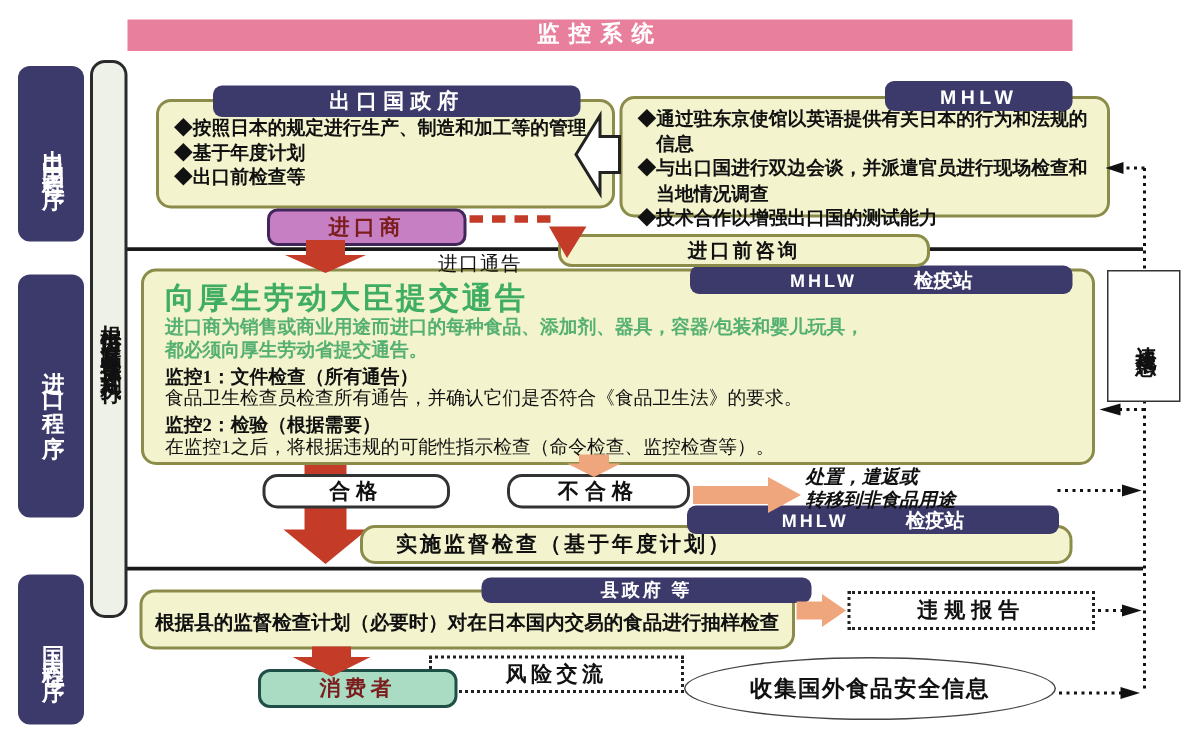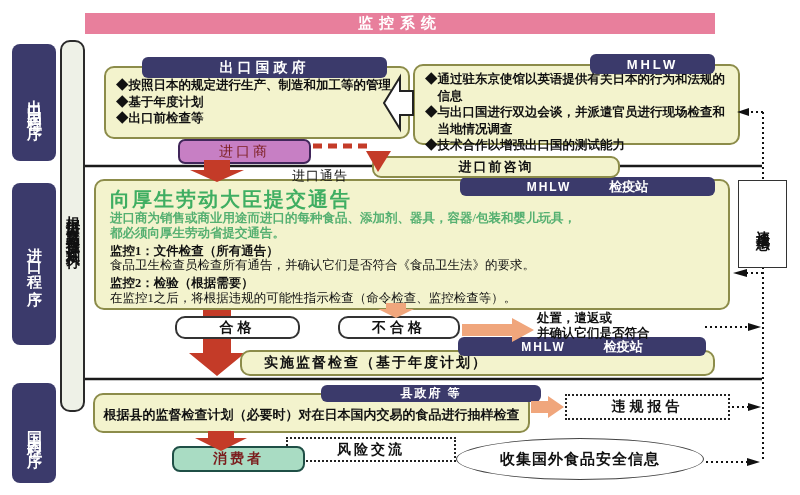--- a/index.html
+++ b/index.html
@@ -37,21 +37,21 @@
   .hdr-station2{left:458px;top:337px;width:248px;height:19px;}
   .hdr-prefecture{left:305px;top:385px;width:220px;height:17px;font-size:12px;letter-spacing:2px;margin-left:16px;}
 
   .ybox{background:#f3f3cd;border:2px solid #8c8c4a;border-radius:10px;}
   .ybox-exportgov{left:94px;top:66px;width:306px;height:73px;padding:9px 6px 4px 10px;margin-left:10px;}
   .ybox-mhlw{left:413px;top:64px;width:327px;height:81px;padding:5px 6px 4px 10px;}
   .bullet{font-size:12.5px;font-weight:600;line-height:1.32;color:#111;
     padding-left:1em;text-indent:-1em;}
 
   .importer{left:178px;top:139px;width:133px;height:25px;background:#c77fc4;
-    border:2px solid #41265a;border-radius:7px;color:#7b1d1d;font-weight:normal;font-size:14px;
+    border:2px solid #41265a;border-radius:7px;color:#7b1d1d;font-weight:bold;font-size:14px;
     display:flex;align-items:center;justify-content:center;letter-spacing:3px;z-index:3;}
 
   .lbl{font-weight:normal;color:#111;}
   .lbl-importnotice{left:292px;top:167px;font-size:13px;letter-spacing:1px;z-index:3;}
 
   .preimport{left:372px;top:156px;width:248px;height:22px;background:#f3f3cd;
     border:2px solid #8c8c4a;border-radius:9px;color:#111;font-weight:bold;font-size:13px;
     display:flex;align-items:center;justify-content:center;letter-spacing:2px;z-index:3;}
 
   .mainbox{left:94px;top:179px;width:636px;height:131px;padding:6px 8px 4px 14px;}
@@ -64,21 +64,21 @@
     display:flex;align-items:center;justify-content:center;z-index:3;}
   .violbox .vtext{font-size:14px;letter-spacing:2px;color:#111;}
 
   .resultbox{background:#fff;border:2px solid #333;border-radius:10px;color:#111;
     font-weight:bold;font-size:14px;display:flex;align-items:center;justify-content:center;
     letter-spacing:4px;z-index:3;}
   .pass{left:175px;top:316px;width:125px;height:23px;}
   .fail{left:338px;top:316px;width:122px;height:23px;}
 
   .disposal{left:537px;top:311px;width:180px;font-size:12.5px;font-weight:bold;
-    color:#111;line-height:1.22;z-index:3;}
+    color:#111;line-height:1.22;z-index:3;font-style:italic;}
 
   .monitorbox{left:240px;top:350px;width:475px;height:26px;display:flex;align-items:center;
     font-weight:bold;font-size:14px;color:#111;padding-left:22px;letter-spacing:2px;}
 
   .domesticbox{left:93px;top:393px;width:437px;height:40px;display:flex;align-items:flex-end;
     justify-content:center;font-weight:bold;font-size:13px;color:#111;padding-bottom:7px;}
 
   .dottedbox{background:#fff;border:2.5px dotted #222;color:#111;font-weight:bold;
     display:flex;align-items:center;justify-content:center;}
   .violreport{left:565px;top:394px;width:165px;height:26px;font-size:14px;letter-spacing:4px;z-index:3;}
@@ -154,21 +154,21 @@
   </div>
 
   <div class="abs violbox">
     <span class="vtext">违规信息</span>
   </div>
 
   <div class="abs resultbox pass">合格</div>
   <div class="abs resultbox fail">不合格</div>
   <div class="abs disposal">
     <div>处置，遣返或</div>
-    <div>并确认它们是否符合</div>
+    <div>转移到非食品用途</div>
   </div>
 
   <div class="abs ybox monitorbox">实施监督检查（基于年度计划）</div>
   <div class="abs hdr hdr-station hdr-station2">
     <span class="mh">MHLW</span>
     <span>检疫站</span>
   </div>
 
   <div class="abs ybox domesticbox">根据县的监督检查计划（必要时）对在日本国内交易的食品进行抽样检查</div>
   <div class="abs hdr hdr-prefecture">县政府 等</div>

